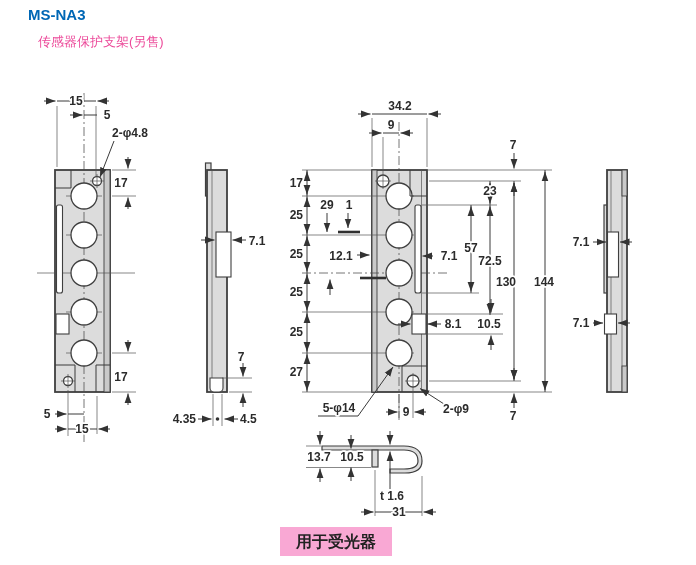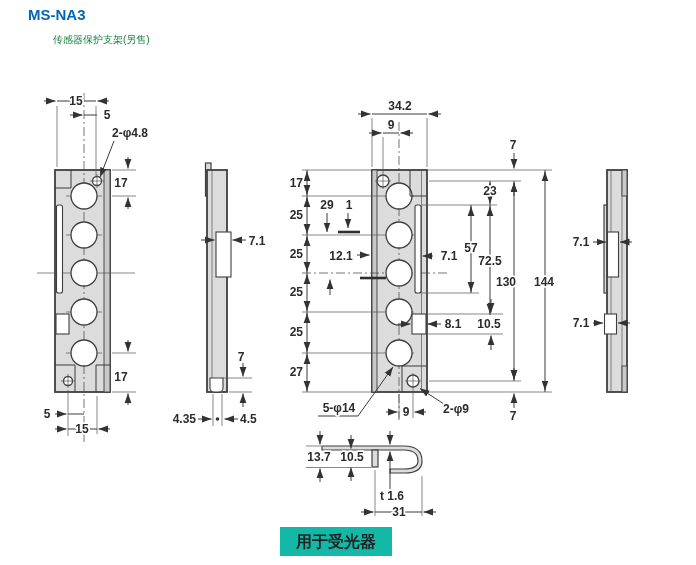--- a/index.html
+++ b/index.html
@@ -1,21 +1,21 @@
 <!DOCTYPE html>
 <html><head>
 <meta charset="utf-8">
 <style>
   html,body{margin:0;padding:0;background:#fff;}
   #page{position:relative;width:696px;height:565px;background:#fff;overflow:hidden;
         font-family:"Liberation Sans","DejaVu Sans",sans-serif;border-radius:26px;}
   .hdr{position:absolute;left:28px;top:4px;}
   .model{color:#0067b5;font-size:15px;font-weight:bold;line-height:21px;}
-  .subtitle{color:#15803d;font-size:10px;margin-top:8px;margin-left:25px;}
-  .caption{position:absolute;left:280px;top:527px;width:112px;height:29px;background:#14b8a6;
+  .subtitle{color:#ec4899;font-size:13px;margin-top:8px;margin-left:10px;}
+  .caption{position:absolute;left:280px;top:527px;width:112px;height:29px;background:#f9a8d4;
            color:#222;font-size:16px;font-weight:bold;text-align:center;line-height:29px;}
   svg{position:absolute;left:0;top:0;}
   svg text{font-family:"Liberation Sans","DejaVu Sans",sans-serif;font-size:12px;font-weight:600;fill:#2b2b2b;}
   .halo{paint-order:stroke;stroke:#fff;stroke-width:3.5px;stroke-linejoin:round;}
   .ln{stroke:#3a3a3a;stroke-width:1;fill:none;}
   .thin{stroke:#555;stroke-width:0.7;fill:none;}
   .thk{stroke:#2f2f2f;stroke-width:2.6;fill:none;}
   .out{stroke:#3f3f3f;stroke-width:1.8;fill:#dcdcdc;}
   .out2{stroke:#3f3f3f;stroke-width:1.2;fill:#dcdcdc;}
   .hole{fill:#fff;stroke:#3f3f3f;stroke-width:1.3;}

